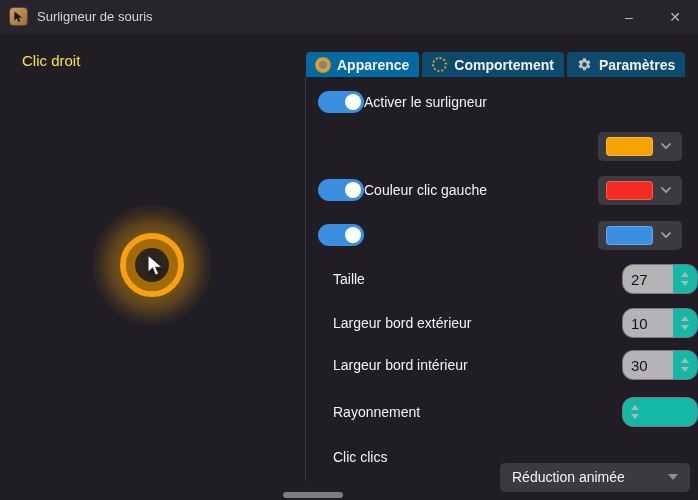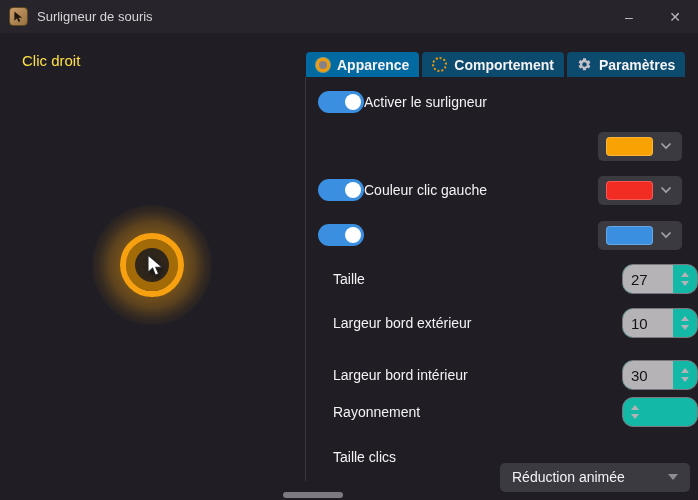--- a/index.html
+++ b/index.html
@@ -38,21 +38,21 @@
     background:#0c4a6e;border-radius:4px 4px 0 0;color:#f3f2f4;font-size:14px;font-weight:600;cursor:default;}
   .tab.active{background:#0369a1;}
   .ring-icon{width:8px;height:8px;border-radius:50%;border:3px solid #ef9d0e;background:#85828b;
     box-shadow:0 0 0 1px rgba(255,200,90,.55);}
   .dotted-ring-icon{width:11px;height:11px;border-radius:50%;border:2px dotted #ef9d0e;box-sizing:content-box;}
   .gear-icon svg{width:15px;height:15px;fill:#c3c1c7;display:block;}
   
   .row{position:absolute;left:306px;right:0;height:30px;display:flex;align-items:center;
     color:#f3f2f4;font-size:14px;}
   .row-1{top:87px}.row-2{top:131px}.row-3{top:175px}.row-4{top:220px}
-  .row-5{top:264px}.row-6{top:308px}.row-7{top:360px}.row-8{top:397px}.row-9{top:442px}
+  .row-5{top:264px}.row-6{top:308px}.row-7{top:350px}.row-8{top:397px}.row-9{top:442px}
   .toggle{margin-left:12px;width:46px;height:22px;border-radius:11px;background:#3a8fe0;
     position:relative;flex:none;cursor:default;}
   .toggle .knob{position:absolute;right:3px;top:3px;width:16px;height:16px;border-radius:50%;background:#fff;}
   .lbl-toggle{}
   .lbl-indent{margin-left:84px;}
   .lbl-plain{margin-left:27px;}
   .color-dd{width:84px;height:29px;background:#3b3a40;border-radius:5px;display:flex;align-items:center;
     padding:0 7px 0 8px;gap:7px;margin-left:auto;margin-right:16px;box-sizing:border-box;cursor:default;}
   .swatch{width:47px;height:19px;border-radius:4px;box-shadow:inset 0 0 0 1px rgba(255,255,255,0.22);flex:none;}
   .chev svg{display:block;}
@@ -201,20 +201,20 @@
     <span class="lbl-plain">Rayonnement</span>
     <div class="spin">
       <div class="spin-btns">
         <div class="tri-up"></div>
         <div class="tri-down"></div>
       </div>
     </div>
   </div>
 
   <div class="row row-9">
-    <span class="lbl-plain">Taille clics</span>
+    <span class="lbl-plain">Clic clics</span>
     <div class="select">
       <span>Réduction animée</span>
       <span class="caret"></span>
     </div>
   </div>
 
 </div>
 
 </body></html>

